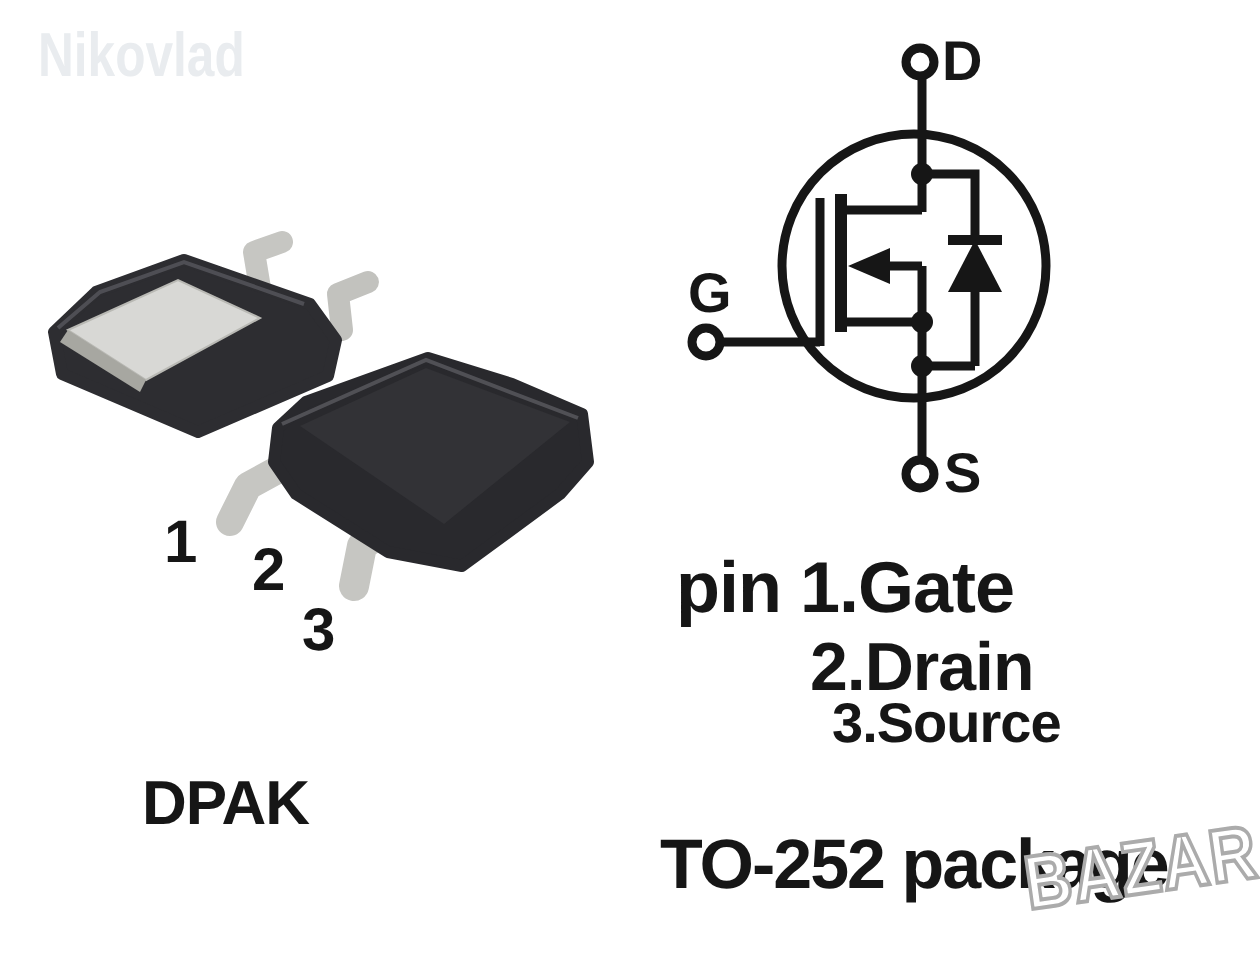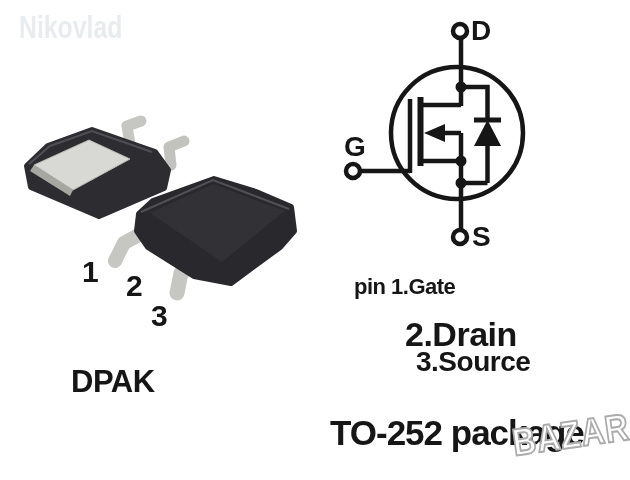--- a/index.html
+++ b/index.html
@@ -10,22 +10,22 @@
   }
   .txt{
     position:absolute;font-weight:bold;color:#161616;white-space:nowrap;line-height:1;
   }
   .label-d{left:471px;top:17px;font-size:28px;}
   .label-g{left:344px;top:133px;font-size:28px;}
   .label-s{left:472px;top:223px;font-size:28px;}
   .pin-1{left:82px;top:257px;font-size:30px;}
   .pin-2{left:126px;top:271px;font-size:30px;}
   .pin-3{left:151px;top:301px;font-size:30px;}
-  .dpak{left:71px;top:366px;font-size:31px;letter-spacing:-0.5px;}
-  .pinout-1{left:354px;top:276px;font-size:22px;letter-spacing:-0.5px;}
+  .dpak{left:71px;top:386px;font-size:31px;letter-spacing:-0.5px;}
+  .pinout-1{left:338px;top:276px;font-size:36px;letter-spacing:-0.5px;}
   .pinout-2{left:405px;top:317px;font-size:34px;letter-spacing:-0.5px;}
   .pinout-3{left:416px;top:348px;font-size:28px;letter-spacing:-0.5px;}
   .footer{left:330px;top:415px;font-size:35px;letter-spacing:-1px;text-align:right;}
   .wm-topleft{
     left:19px;top:12px;font-size:31px;color:#e9ecef;
     transform:scaleX(0.8);transform-origin:left top;letter-spacing:0;
   }
   .wm-bottomright{
     left:510px;top:424px;font-size:38px;color:#ffffff;z-index:5;
     transform:rotate(-8deg) scaleX(0.85);transform-origin:left top;

